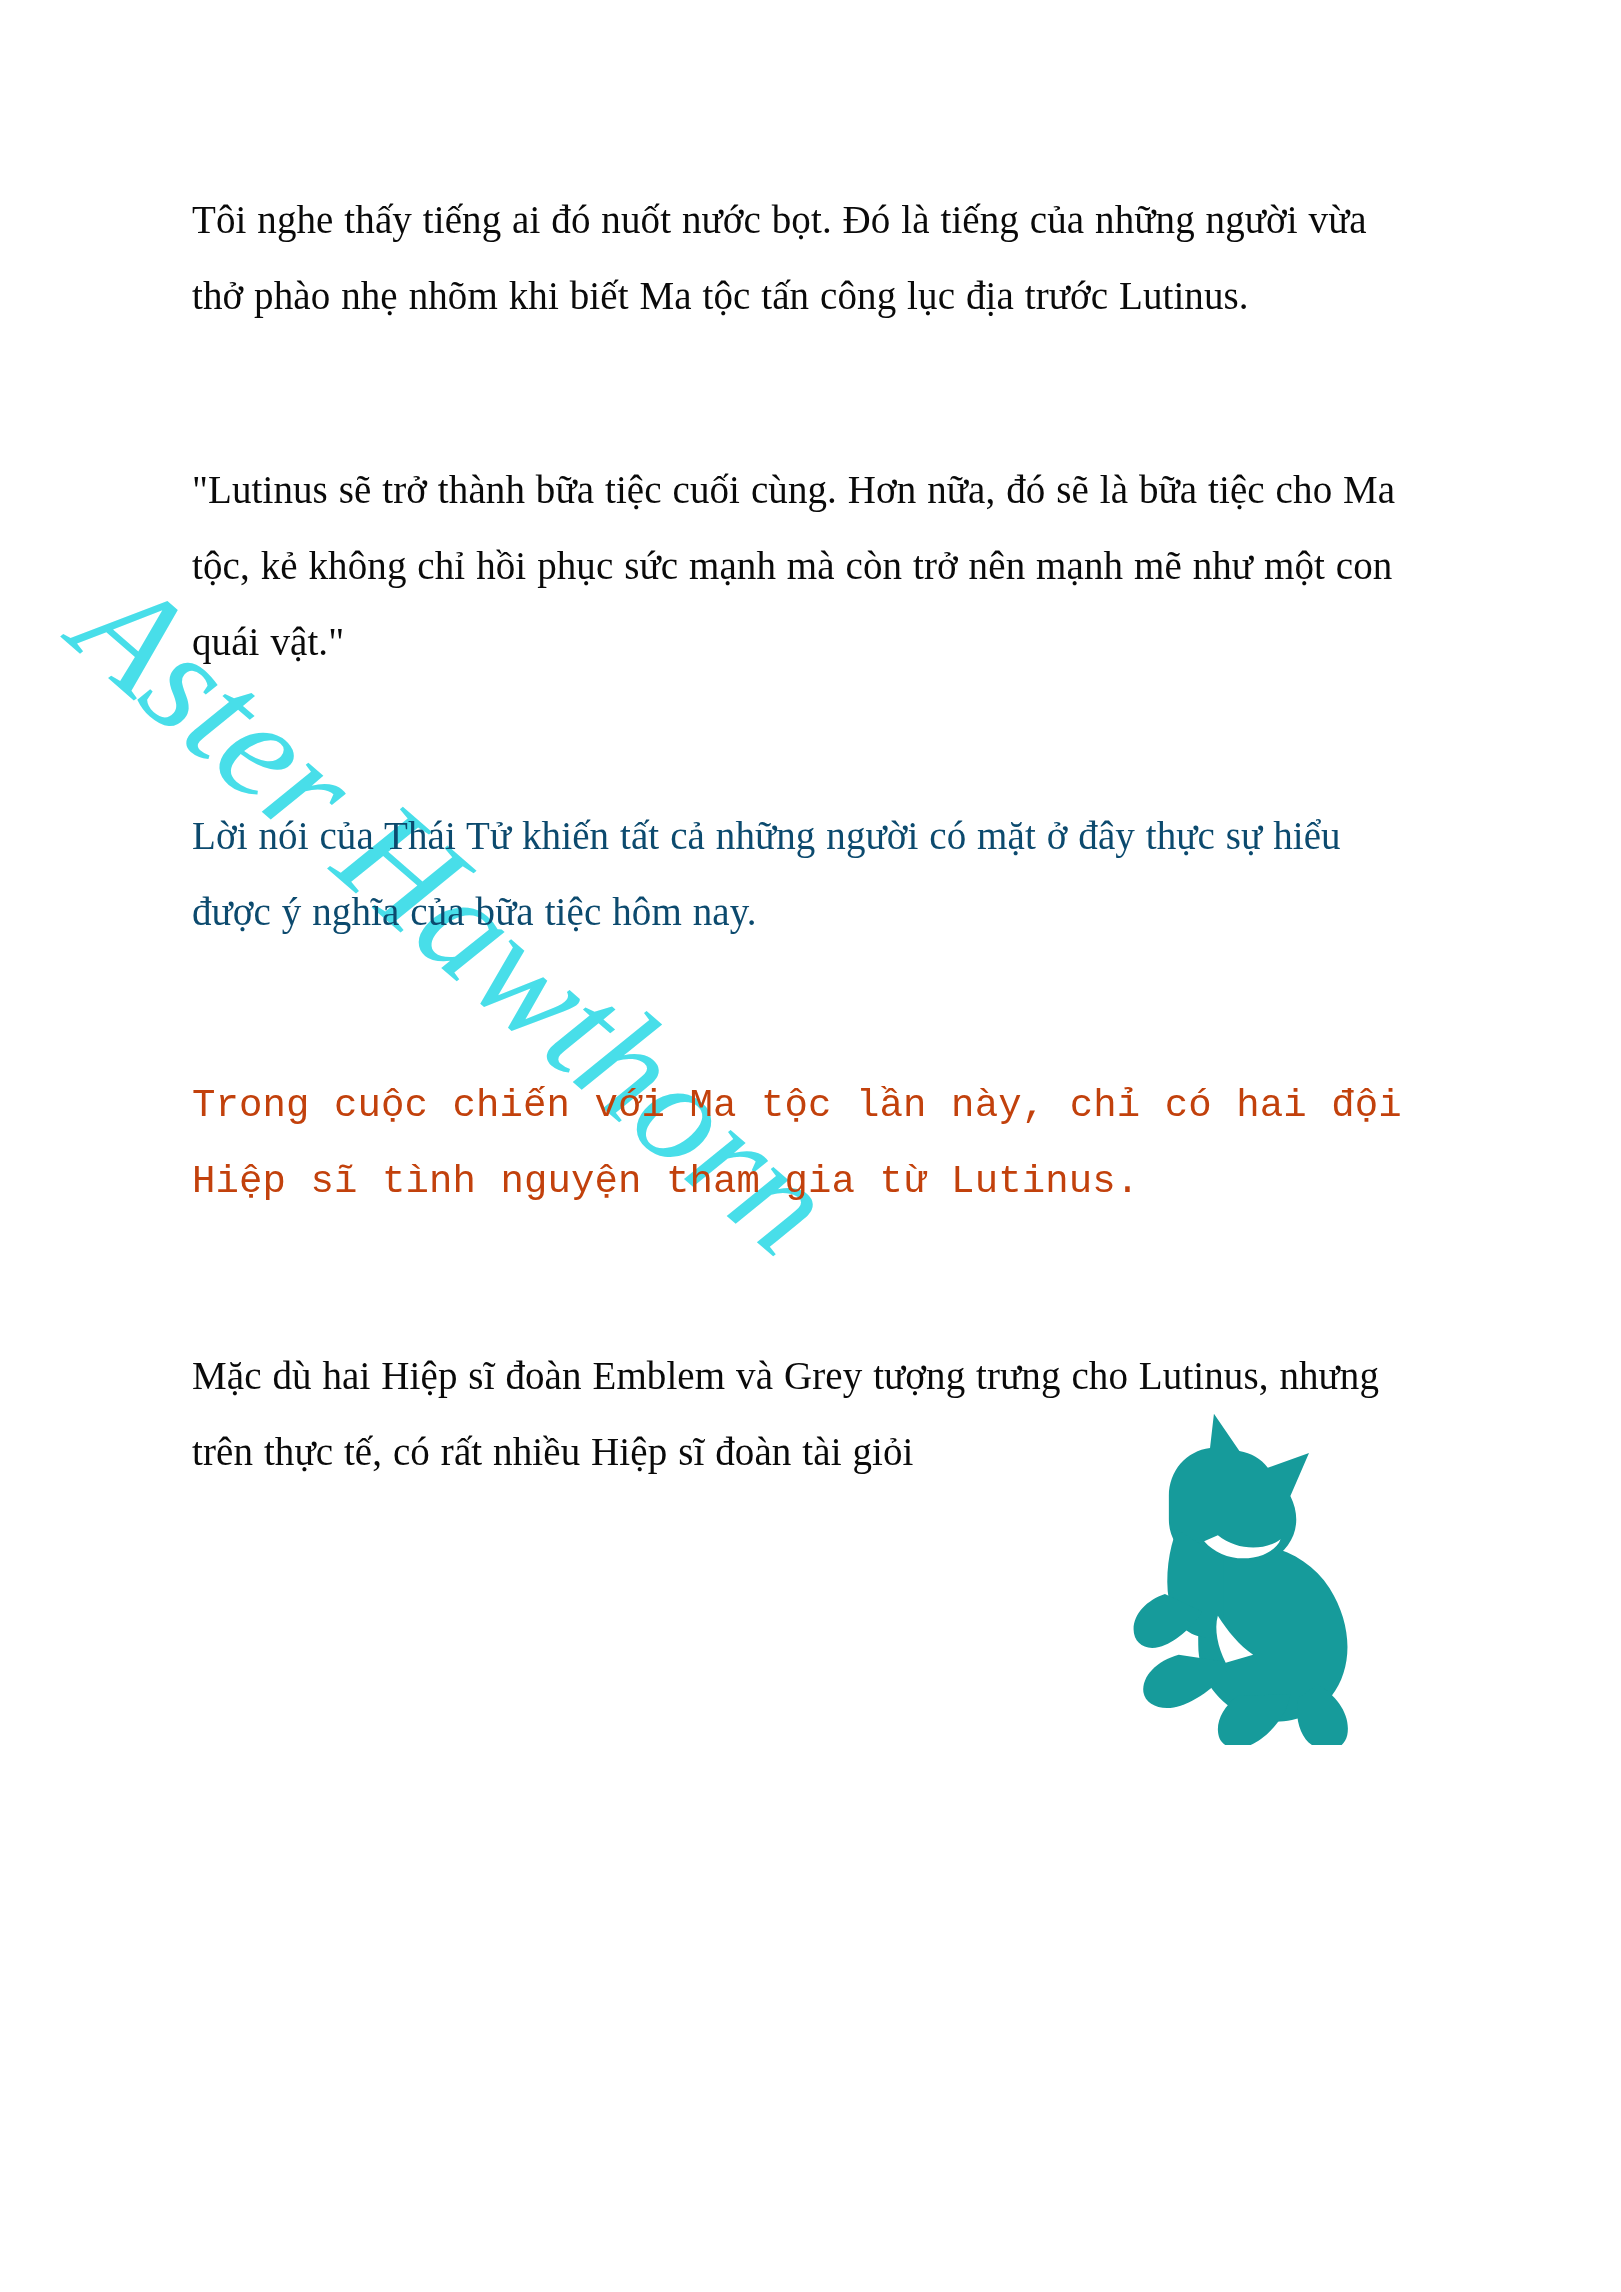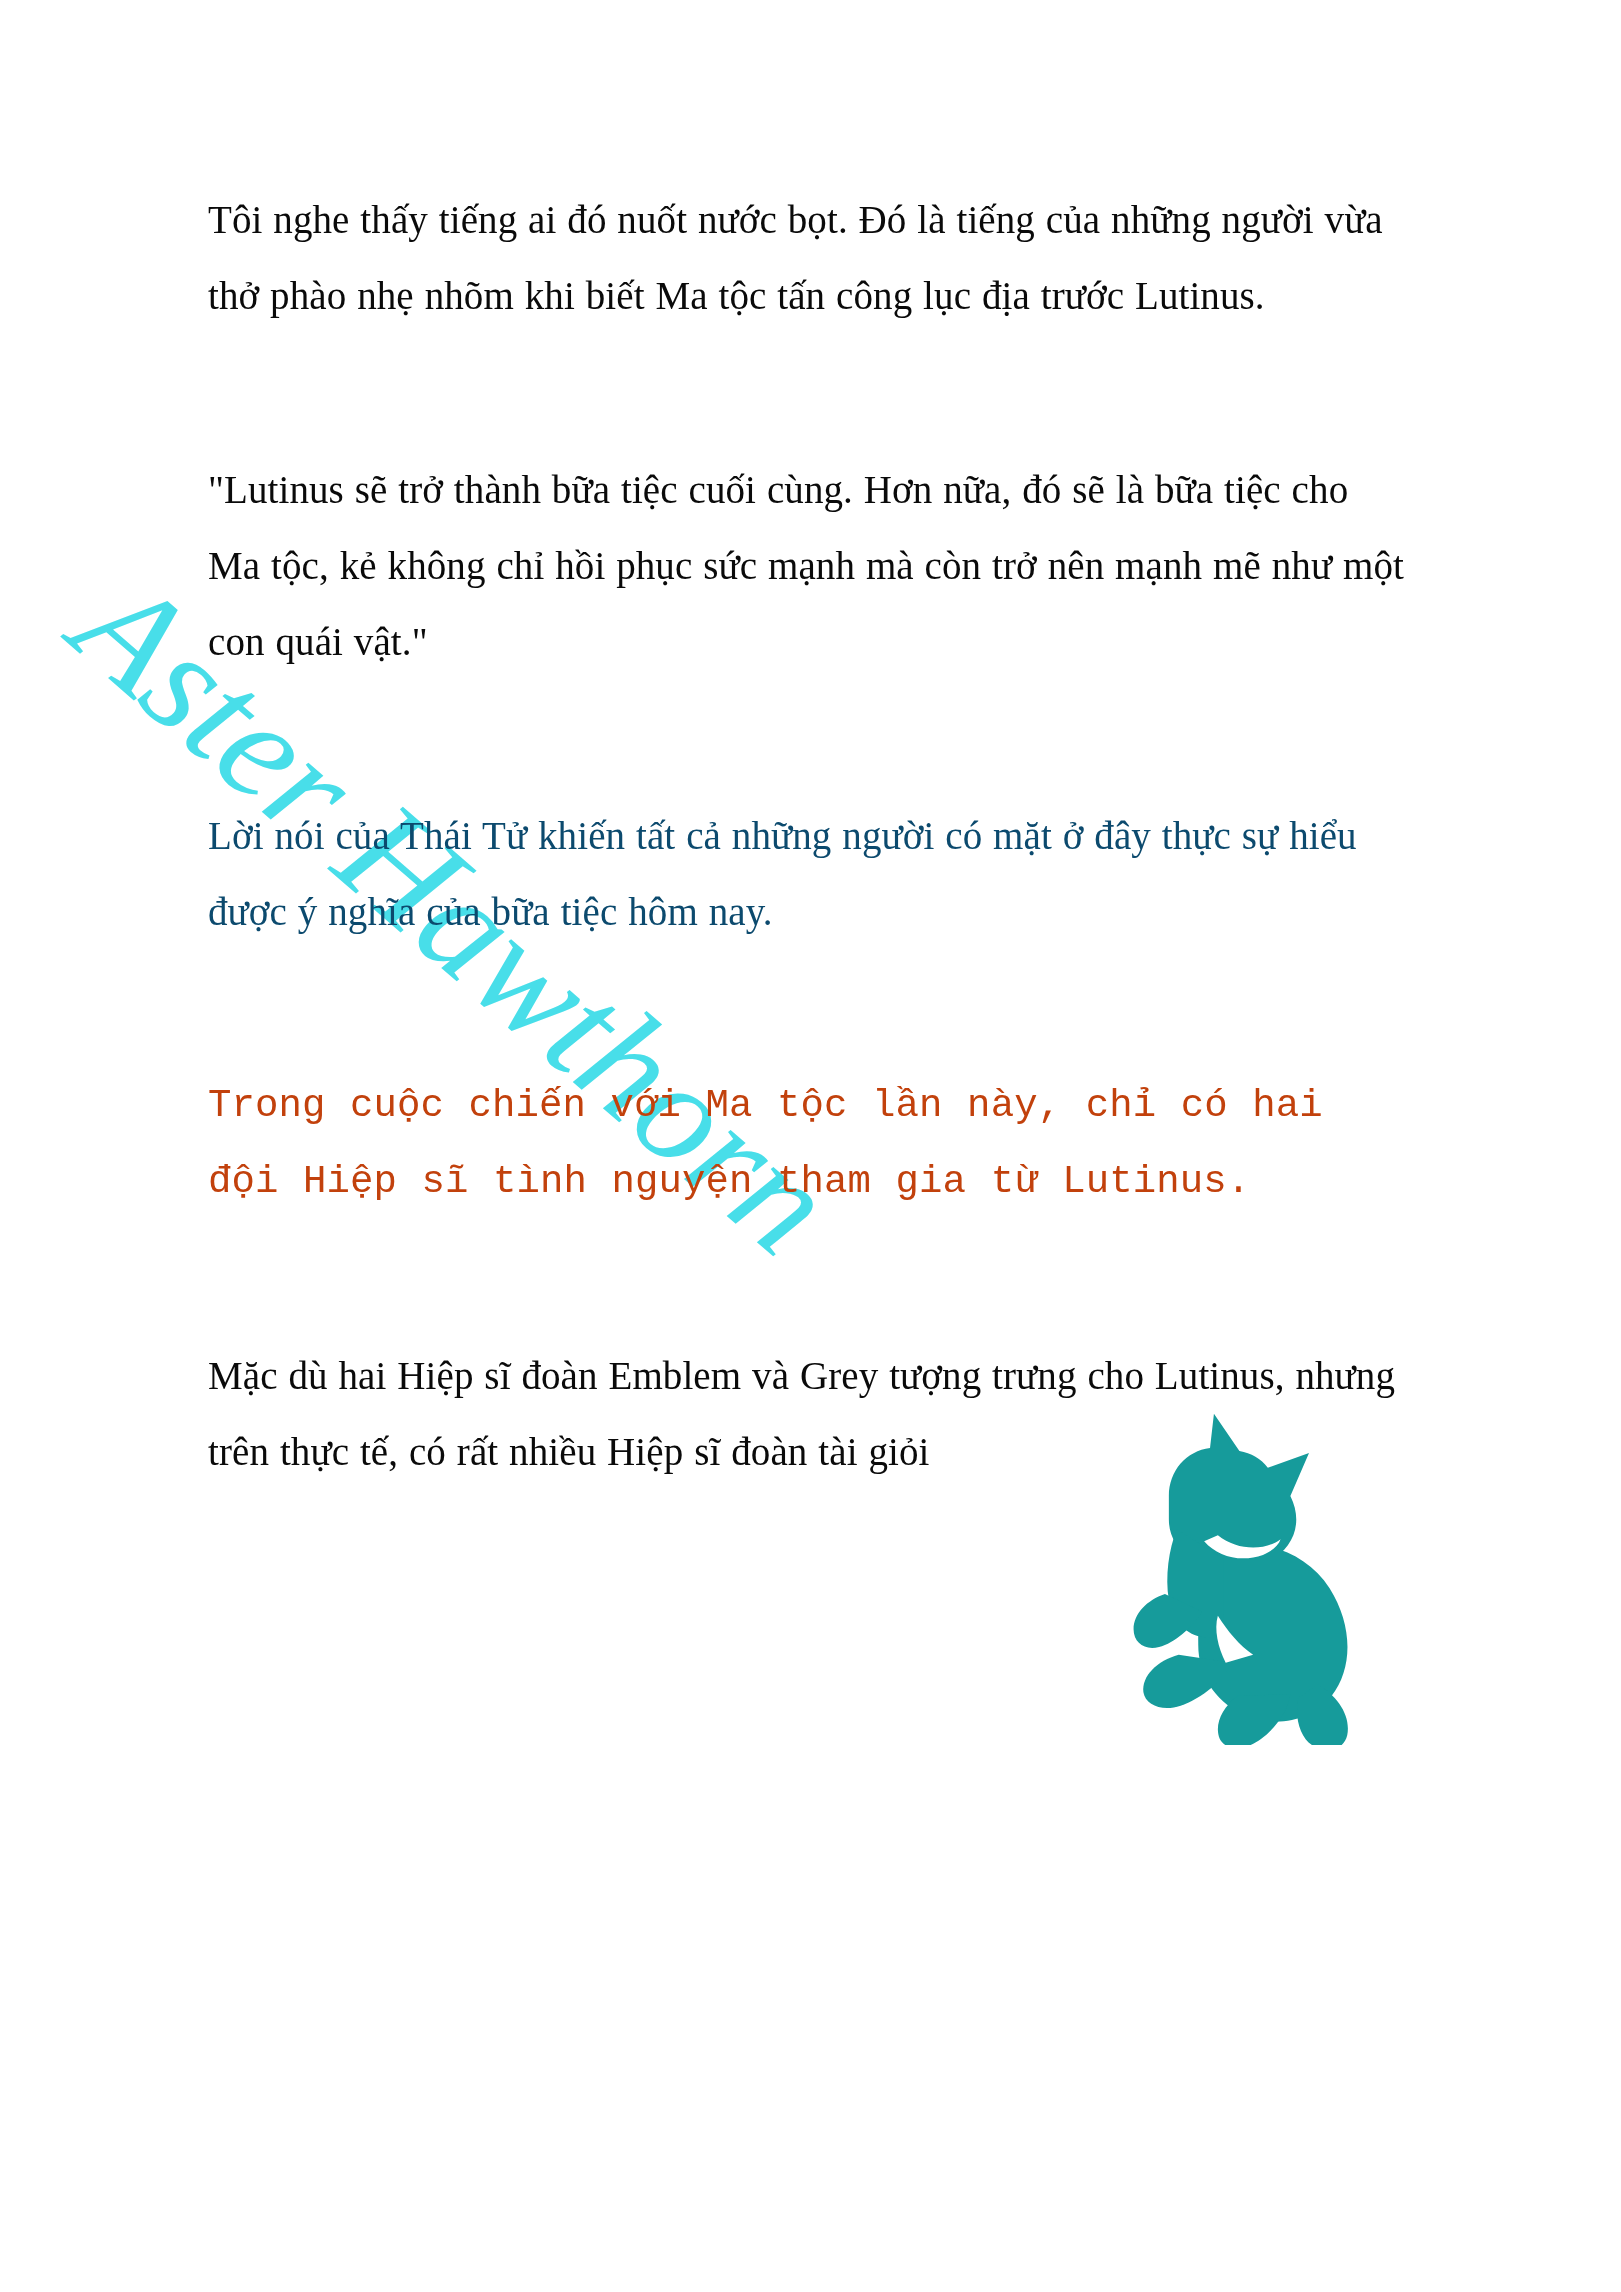--- a/index.html
+++ b/index.html
@@ -31,21 +31,21 @@
     width: 1215px;
     z-index: 3;
   }
 
   .paragraph {
     font-size: 39px;
     line-height: 76px;
     letter-spacing: 0.1px;
     word-spacing: 1px;
     color: #0a0a0a;
-    margin: 0 0 76px 16px;
+    margin: 0 0 76px 0;
     text-align: left;
     white-space: normal;
   }
   .paragraph:last-child { margin-bottom: 0; }
   .gap-xlarge { margin-bottom: 118px; }
 
   
   #watermark {
     position: absolute;
     left: 147px;

